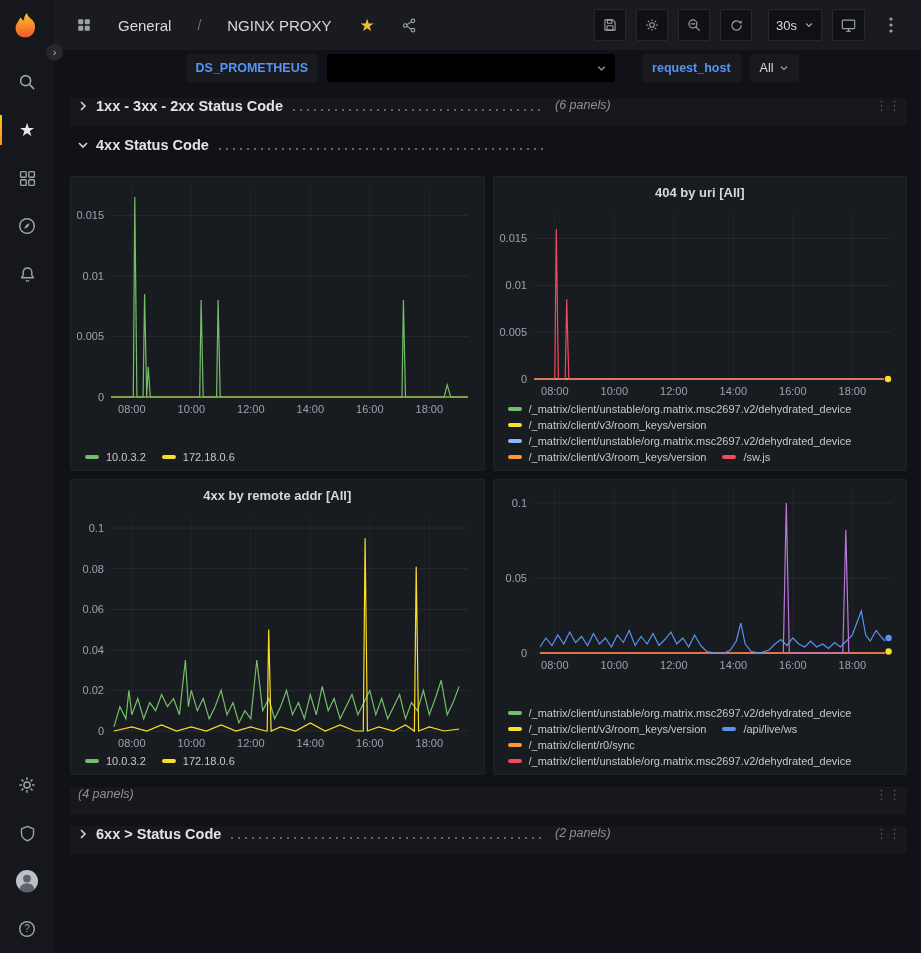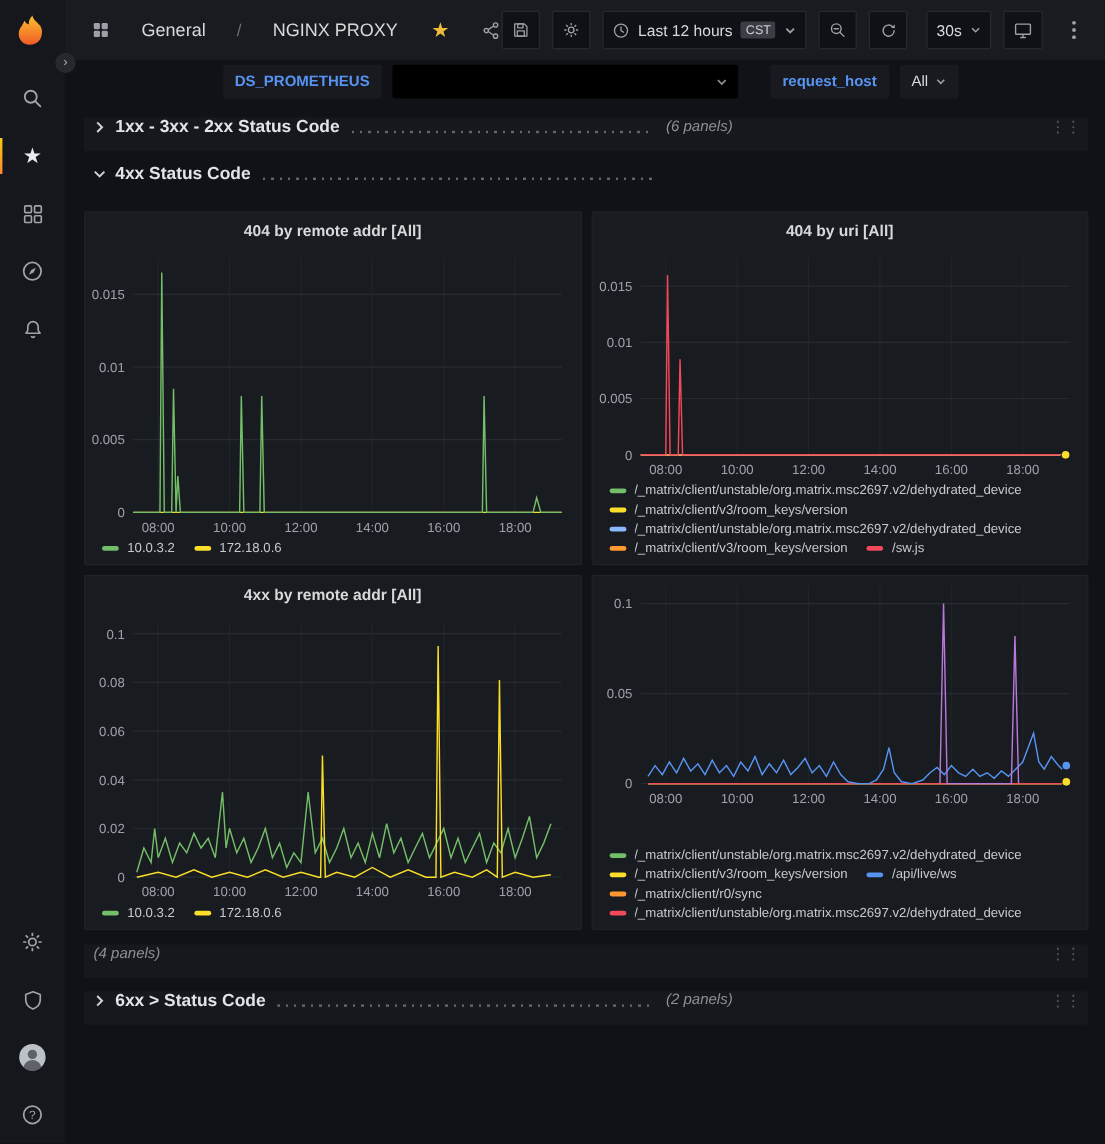--- a/index.html
+++ b/index.html
@@ -207,31 +207,20 @@
               <line x1="11" y1="16.4" x2="11" y2="19"></line>
               <line x1="3" y1="11" x2="5.6" y2="11"></line>
               <line x1="16.4" y1="11" x2="19" y2="11"></line>
               <line x1="5.3" y1="5.3" x2="7.2" y2="7.2"></line>
               <line x1="14.8" y1="14.8" x2="16.7" y2="16.7"></line>
               <line x1="16.7" y1="5.3" x2="14.8" y2="7.2"></line>
               <line x1="7.2" y1="14.8" x2="5.3" y2="16.7"></line>
             </svg>
         </div>
         <div class="tbtn">
-          <svg width="15" height="15" viewBox="0 0 22 22" fill="none" stroke="#9da0a6" stroke-width="1.6" stroke-linecap="round">
-              <circle cx="11" cy="11" r="8"></circle>
-              <path d="M11 6.5V11l3.2 2"></path>
-            </svg>
-          <span>Last 12 hours</span>
-          <span class="tz-chip">CST</span>
-          <svg width="11" height="11" viewBox="0 0 12 12" fill="none" stroke="#9da0a6" stroke-width="1.6">
-              <path d="M2.5 4.2L6 7.7l3.5-3.5"></path>
-            </svg>
-        </div>
-        <div class="tbtn">
           <svg width="16" height="16" viewBox="0 0 22 22" fill="none" stroke="#9da0a6" stroke-width="1.6" stroke-linecap="round">
               <circle cx="9.5" cy="9.5" r="5.5"></circle>
               <line x1="13.6" y1="13.6" x2="18.3" y2="18.3"></line>
               <line x1="7" y1="9.5" x2="12" y2="9.5"></line>
             </svg>
         </div>
         <div class="grp">
           <div class="tbtn">
             <svg width="15" height="15" viewBox="0 0 22 22" fill="none" stroke="#9da0a6" stroke-width="1.7" stroke-linecap="round">
                 <path d="M17.8 11a6.8 6.8 0 1 1-2-4.8"></path>
@@ -304,21 +293,20 @@
                 <path d="M3 1l4 4-4 4"></path>
               </svg>
             </span>
           <span class="row-title">4xx Status Code</span>
           <span class="dots"></span>
         </div>
       </div>
 
       <div class="panel-grid">
         <div class="panel">
-          <div class="panel-title">404 by remote addr [All]</div>
           <div class="chart">
               <svg width="413" height="242" viewBox="0 0 413 242">
                 <line x1="60.8" y1="8" x2="60.8" y2="220" stroke="rgba(204,204,220,0.05)"></line>
                 <line x1="120.3" y1="8" x2="120.3" y2="220" stroke="rgba(204,204,220,0.05)"></line>
                 <line x1="179.8" y1="8" x2="179.8" y2="220" stroke="rgba(204,204,220,0.05)"></line>
                 <line x1="239.3" y1="8" x2="239.3" y2="220" stroke="rgba(204,204,220,0.05)"></line>
                 <line x1="298.8" y1="8" x2="298.8" y2="220" stroke="rgba(204,204,220,0.05)"></line>
                 <line x1="358.3" y1="8" x2="358.3" y2="220" stroke="rgba(204,204,220,0.05)"></line>
                 <line x1="40" y1="220.0" x2="397" y2="220.0" stroke="rgba(204,204,220,0.09)"></line>
                 <text class="tick" x="33" y="224.0" text-anchor="end">0</text>

